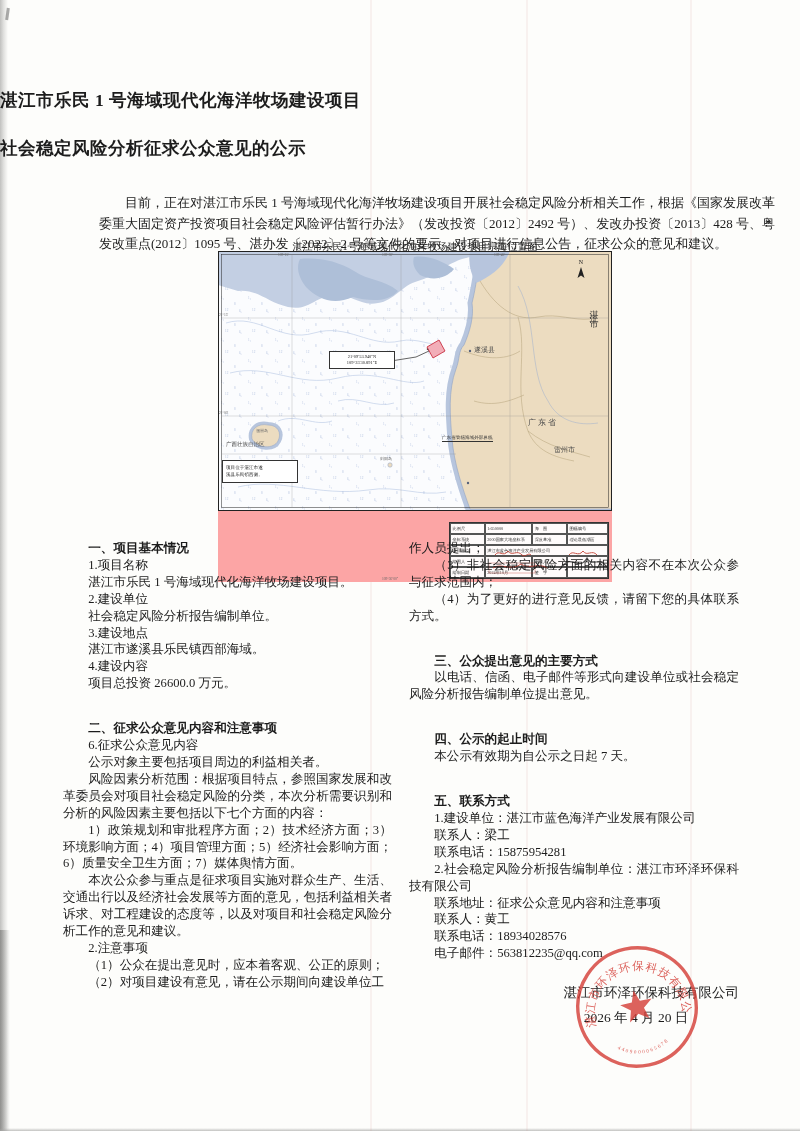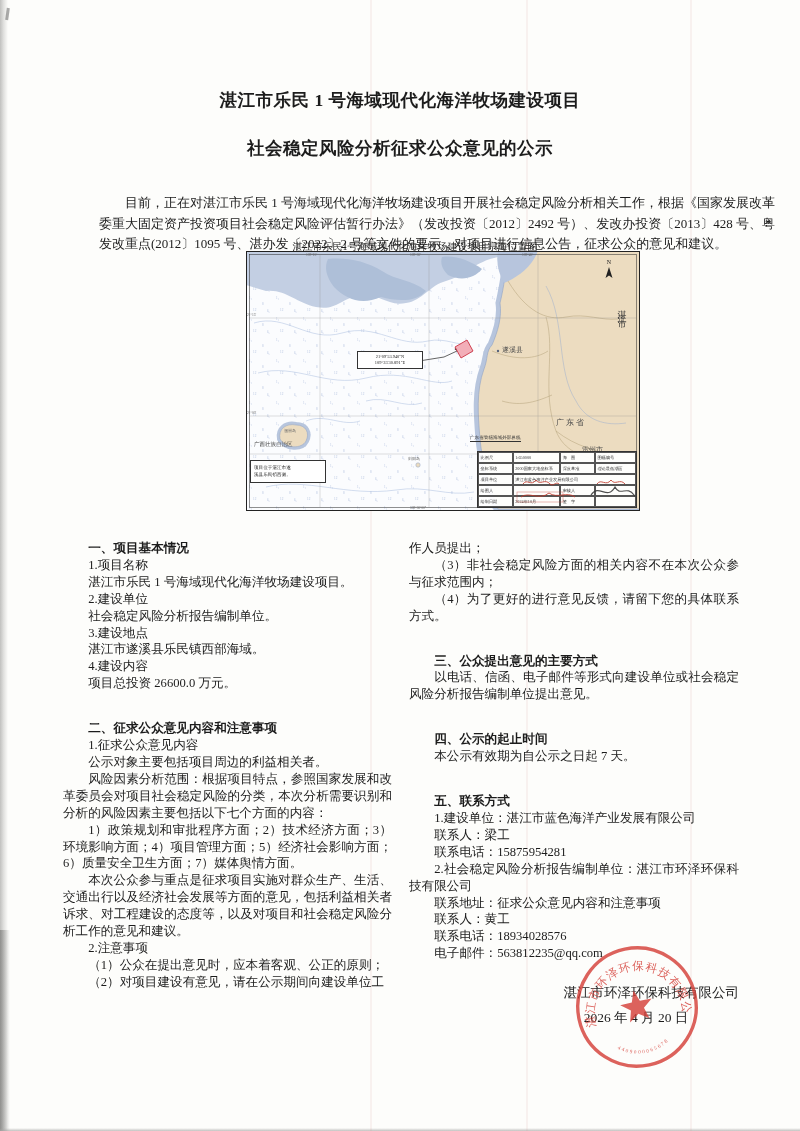--- a/index.html
+++ b/index.html
@@ -9,28 +9,28 @@
   .edge-left{position:absolute;left:0;top:0;bottom:0;width:8px;
         background:linear-gradient(to right,#8f8f8d 0%,#c9c9c7 45%,rgba(220,220,218,0) 100%);opacity:.55;}
   .edge-left-dark{position:absolute;left:0;top:930px;bottom:0;width:10px;
         background:linear-gradient(to right,#6f6f6d,rgba(200,200,198,0));opacity:.6;}
   .edge-bottom{position:absolute;left:0;right:0;bottom:0;height:3px;
         background:linear-gradient(to top,#a8a8a6,rgba(230,230,228,0));opacity:.7;}
   .corner-mark{position:absolute;left:6px;top:8px;width:3px;height:12px;background:#555;opacity:.5;transform:rotate(8deg);}
   .fold{position:absolute;top:0;bottom:0;width:2px;background:rgba(210,140,140,.10);}
   .fold.f1{left:370px}.fold.f2{left:526px}.fold.f3{left:690px}
   
-  .t1,.t2{position:absolute;left:0;width:800px;text-align:center;font-weight:bold;
+  .t1,.t2{position:absolute;left:0;width:800px;font-weight:bold;
         font-size:17.5px;letter-spacing:.5px;}
   .t1{top:88px}.t2{top:136px}
   .intro{position:absolute;left:63px;top:180px;width:676px;font-size:13px;line-height:20.5px;
         text-align:justify;text-indent:2em;margin-left:36px;}
   
   .map-cap{position:absolute;left:218px;top:240px;width:394px;text-align:center;font-size:10px;color:#222;}
-  .map{position:absolute;left:218px;top:251px;width:394px;height:260px;background:#fef9c3;margin-left:28px;}
+  .map{position:absolute;left:218px;top:251px;width:394px;height:331px;background:#fca5a5;}
   .map svg.base{position:absolute;left:0;top:0;}
   .ml{position:absolute;color:#4a4a4a;line-height:1.1;white-space:nowrap;}
   .ml.v{writing-mode:vertical-rl;letter-spacing:4px;font-size:9px;color:#333;}
   .coordbox{position:absolute;left:111px;top:100px;width:62px;border:.6px solid #333;background:#fff;
         font-size:4.4px;text-align:center;padding:1.5px 1px;color:#222;line-height:1.5;}
   .notebox{position:absolute;left:4px;top:209px;width:68px;border:.6px solid #333;background:#fff;
         font-size:4.6px;padding:2.5px 3px;color:#222;line-height:1.7;}
   .sealine{position:absolute;left:224px;top:184px;font-size:4.6px;color:#333;border-bottom:.6px solid #333;padding-bottom:1px;}
   .tick{position:absolute;font-size:3.6px;color:#666;}
   .tk-t1{left:60px;top:1.5px}.tk-t2{left:164px;top:1.5px}.tk-t3{left:276px;top:1.5px}
@@ -205,21 +205,21 @@
       <p class="p b">一、项目基本情况</p>
       <p class="p">1.项目名称</p>
       <p class="p">湛江市乐民 1 号海域现代化海洋牧场建设项目。</p>
       <p class="p">2.建设单位</p>
       <p class="p">社会稳定风险分析报告编制单位。</p>
       <p class="p">3.建设地点</p>
       <p class="p">湛江市遂溪县乐民镇西部海域。</p>
       <p class="p">4.建设内容</p>
       <p class="p">项目总投资 26600.0 万元。</p>
       <p class="p b gap">二、征求公众意见内容和注意事项</p>
-      <p class="p">1.征求公众意见内容</p>
+      <p class="p">6.征求公众意见内容</p>
       <p class="p">公示对象主要包括项目周边的利益相关者。</p>
       <p class="p">风险因素分析范围：根据项目特点，参照国家发展和改革委员会对项目社会稳定风险的分类，本次分析需要识别和分析的风险因素主要包括以下七个方面的内容：</p>
       <p class="p">1）政策规划和审批程序方面；2）技术经济方面；3）环境影响方面；4）项目管理方面；5）经济社会影响方面；6）质量安全卫生方面；7）媒体舆情方面。</p>
       <p class="p">本次公众参与重点是征求项目实施对群众生产、生活、交通出行以及经济社会发展等方面的意见，包括利益相关者诉求、对工程建设的态度等，以及对项目和社会稳定风险分析工作的意见和建议。</p>
       <p class="p">2.注意事项</p>
       <p class="p">（1）公众在提出意见时，应本着客观、公正的原则；</p>
       <p class="p">（2）对项目建设有意见，请在公示期间向建设单位工</p>
     </div>
   <div class="col right">
       <p class="p noind">作人员提出；</p>

